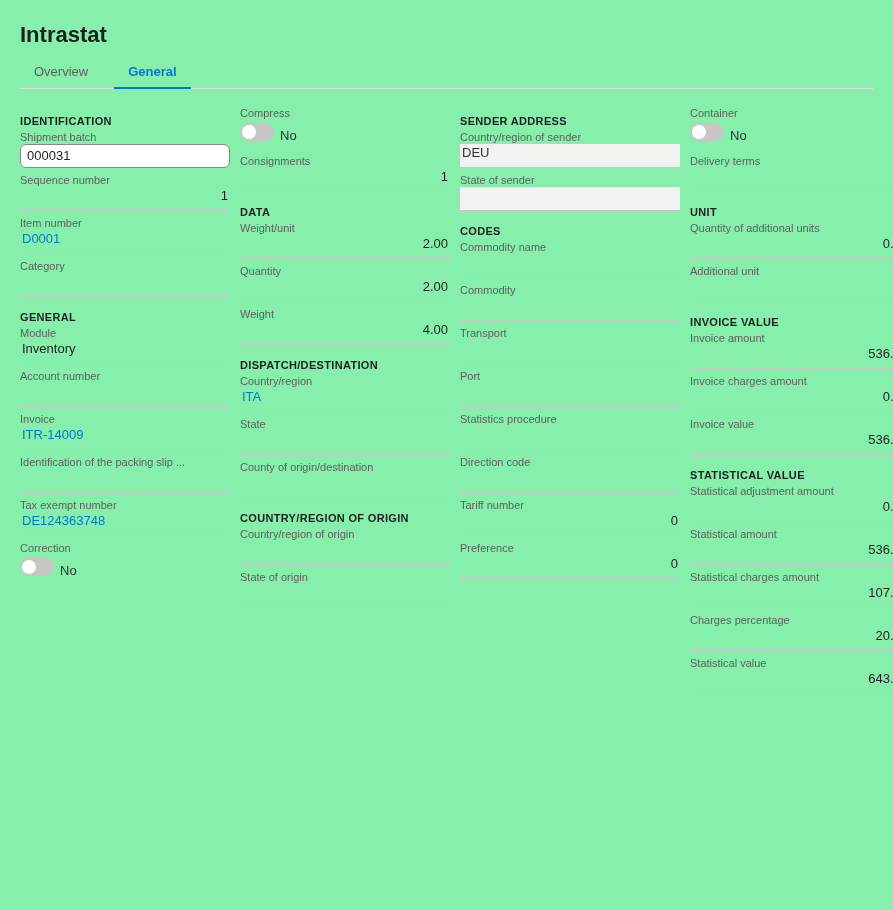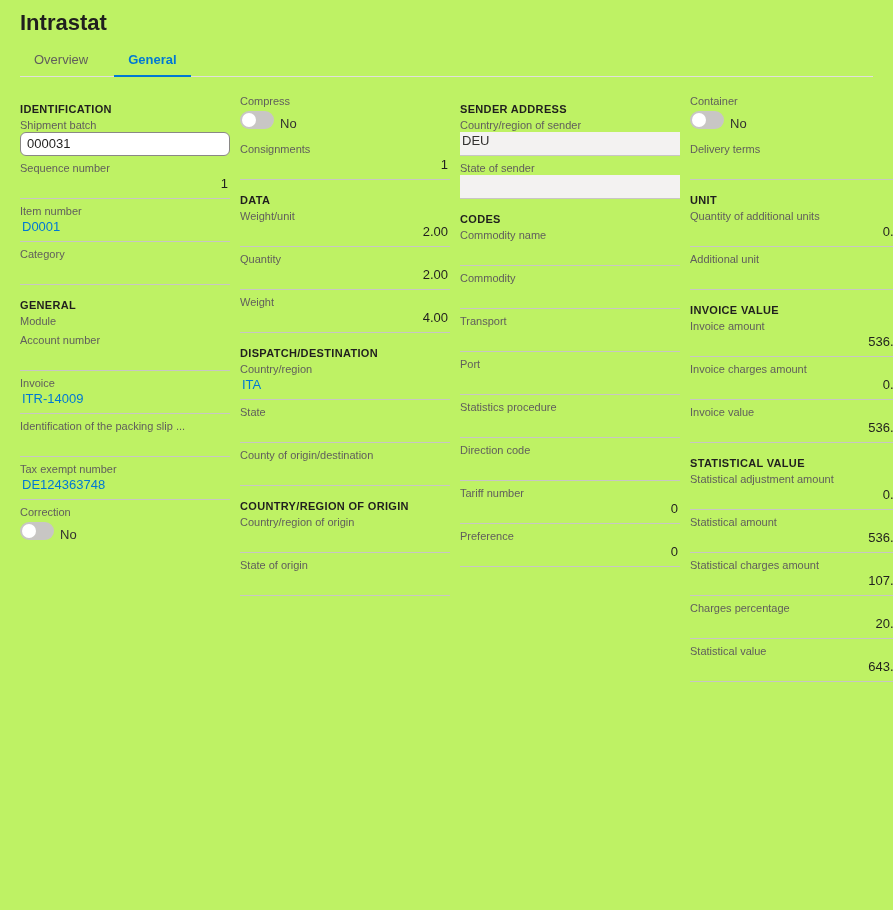--- a/index.html
+++ b/index.html
@@ -4,22 +4,22 @@
   <style>
     * { box-sizing: border-box; margin: 0; padding: 0; }
     body {
       font-family: 'Segoe UI', Arial, sans-serif;
       font-size: 13px;
       background: #f3f2f1;
       color: #323130;
       min-height: 910px;
     }
     .page {
-      background: #bef264;
-      padding: 10px 20px 30px 20px;
+      background: #86efac;
+      padding: 22px 20px 30px 20px;
       max-width: 893px;
       min-height: 910px;
     }
     .page-title {
       font-size: 22px;
       font-weight: 600;
       color: #201f1e;
       margin-bottom: 10px;
     }
     .tabs {
@@ -144,20 +144,21 @@
 
       <div class="field">
         <div class="field-label">Category</div>
         <div class="field-value"></div>
       </div>
 
       <div class="section-label">GENERAL</div>
 
       <div class="field">
         <div class="field-label">Module</div>
+        <div class="field-value">Inventory</div>
       </div>
 
       <div class="field">
         <div class="field-label">Account number</div>
         <div class="field-value">&nbsp;</div>
       </div>
 
       <div class="field">
         <div class="field-label">Invoice</div>
         <div class="field-value blue">ITR-14009</div>

